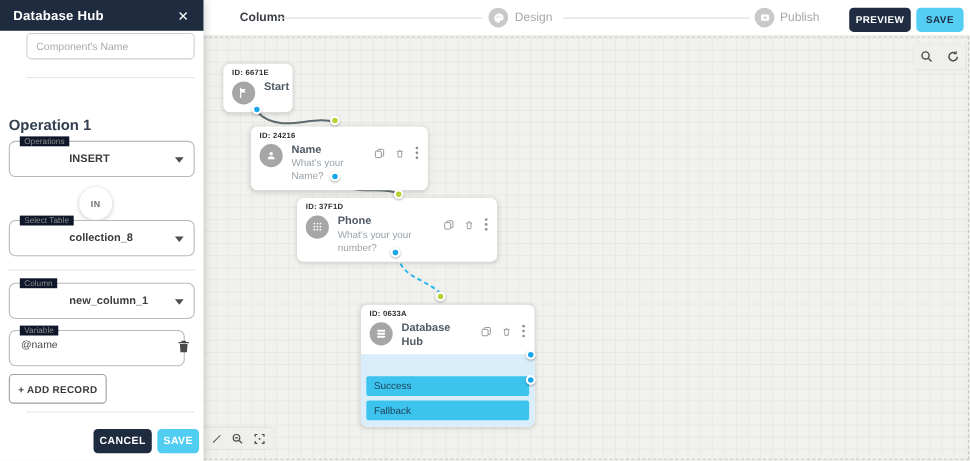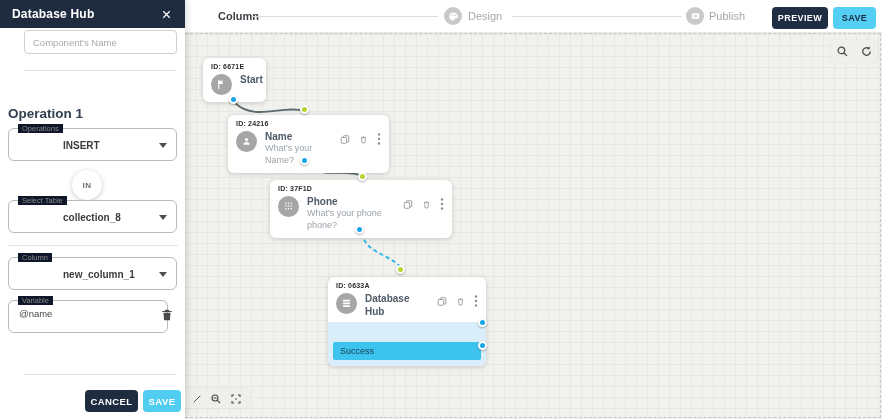--- a/index.html
+++ b/index.html
@@ -202,21 +202,21 @@
             <circle cx="6" cy="11" r="1.8"></circle>
             <circle cx="12" cy="11" r="1.8"></circle>
             <circle cx="18" cy="11" r="1.8"></circle>
             <circle cx="6" cy="17" r="1.8"></circle>
             <circle cx="12" cy="17" r="1.8"></circle>
             <circle cx="18" cy="17" r="1.8"></circle>
           </svg>
       </div>
       <div style="width:94px">
         <div class="ntitle">Phone</div>
-        <div class="nsub">What's your phone phone?</div>
+        <div class="nsub">What's your your number?</div>
       </div>
       <div class="nacts">
         <span>
             <svg width="10" height="11" viewBox="0 0 24 24" fill="none" stroke="#8d8d8d" stroke-width="2">
               <rect x="8" y="3" width="13" height="15" rx="2"></rect>
               <rect x="3" y="7" width="13" height="14" rx="2" fill="#fff"></rect>
             </svg>
           </span>
         <span>
             <svg width="9" height="11" viewBox="0 0 24 24" fill="none" stroke="#8d8d8d" stroke-width="2">
@@ -265,20 +265,21 @@
                 <circle cx="2" cy="2" r="1.6" fill="#8d8d8d"></circle>
                 <circle cx="2" cy="8" r="1.6" fill="#8d8d8d"></circle>
                 <circle cx="2" cy="14" r="1.6" fill="#8d8d8d"></circle>
               </svg>
             </span>
         </div>
       </div>
     </div>
     <div class="db-outs">
       <div class="out-row">Success</div>
+      <div class="out-row">Fallback</div>
     </div>
   </div>
 
   <div class="port blue" style="left:44px;  top:61px"></div>
   <div class="port green" style="left:115px; top:71px"></div>
   <div class="port blue" style="left:115px; top:122px"></div>
   <div class="port green" style="left:173px; top:138px"></div>
   <div class="port blue" style="left:170px; top:191px"></div>
   <div class="port green" style="left:211px; top:231px"></div>
   <div class="port blue" style="left:293px; top:284px"></div>
@@ -362,18 +363,19 @@
     <span class="flabel">Variable</span>
     <input class="var-input" type="text" value="@name" style="">
   </div>
 
   <button class="trash-btn">
     <svg width="14" height="16" viewBox="0 0 24 24" fill="#4a4a4a">
         <path d="M9 3h6l1 2h4v2H4V5h4l1-2zM6 8h12l-1 13H7L6 8z"></path>
       </svg>
   </button>
 
+  <button class="add-record">+  ADD RECORD</button>
 
   <div class="divider d3"></div>
 
   <button class="panel-footer-btn p-cancel">CANCEL</button>
   <button class="panel-footer-btn p-save">SAVE</button>
 </div>
 
 </body></html>

